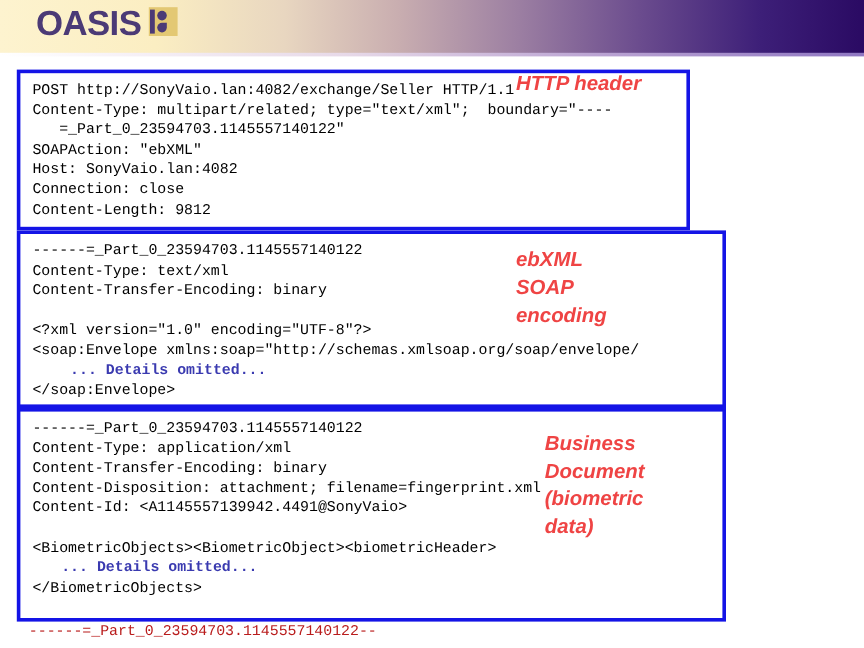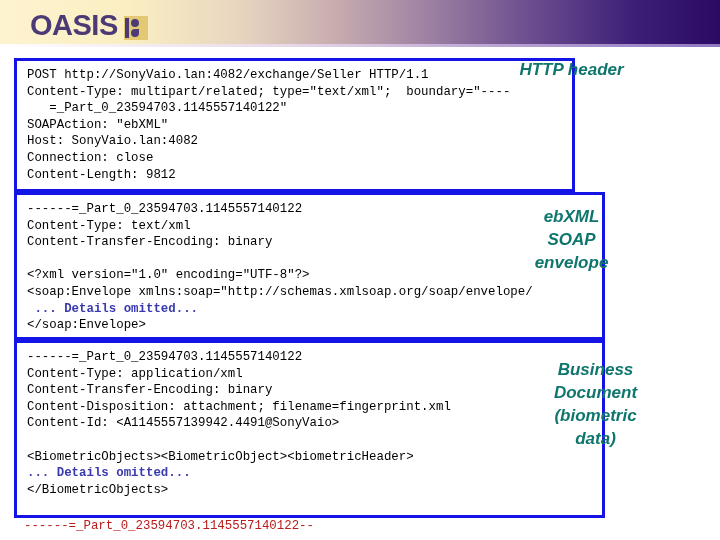--- a/index.html
+++ b/index.html
@@ -36,21 +36,21 @@
     width: 720px; height: 3px;
     background: linear-gradient(to right, #ffffff 0%, #e7d9e8 40%, #b9a2d2 70%, #8f77c2 100%);
   }
 
   
   #oasis-logo {
     position: absolute;
     left: 30px; top: 6px;
     height: 34px;
     display: flex;
-    align-items: flex-end;
+    align-items: flex-start;
   }
   #oasis-wordmark {
     font-family: "Liberation Sans", sans-serif;
     font-weight: bold;
     font-size: 29px;
     letter-spacing: -0.5px;
     color: #4b3a76;
     line-height: 1;
   }
   #oasis-mark {
@@ -99,20 +99,21 @@
     line-height: 16.6px;
     color: #000000;
     white-space: pre;
     padding: 6px 0 0 10px;
   }
   .code-lines .line { display: block; height: 16.6px; }
   .code-lines .line.blank { height: 16.6px; }
   .code-lines .line.omitted {
     color: #3a3ab0;
     font-weight: bold;
+    margin-left: 24px;
   }
 
   
   #trailing-boundary {
     position: absolute;
     left: 24px; top: 518px;
     font-family: "Liberation Mono", monospace;
     font-size: 12.4px;
     line-height: 16.6px;
     color: #b91c1c;
@@ -120,22 +121,22 @@
   }
 
   
   .annotation {
     position: absolute;
     font-family: "Liberation Sans", sans-serif;
     font-style: italic;
     font-weight: bold;
     font-size: 17px;
     line-height: 23px;
-    color: #0f766e;
-    text-align: center;
+    color: #ef4444;
+    text-align: left;
     white-space: pre-line;
   }
   #label-http-header { left: 430px; top: 58px;  width: 283px; }
   #label-soap        { left: 430px; top: 205px; width: 283px; }
   #label-business    { left: 454px; top: 358px; width: 283px; }
 </style>
 </head>
 <body>
 
 <div id="header-banner"></div>
@@ -160,17 +161,17 @@
 
 <div class="code-box" id="box-business-doc">
   <div class="code-lines"><span class="line">------=_Part_0_23594703.1145557140122</span><span class="line">Content-Type: application/xml</span><span class="line">Content-Transfer-Encoding: binary</span><span class="line">Content-Disposition: attachment; filename=fingerprint.xml</span><span class="line">Content-Id: &lt;A1145557139942.4491@SonyVaio&gt;</span><span class="line blank">&nbsp;</span><span class="line">&lt;BiometricObjects&gt;&lt;BiometricObject&gt;&lt;biometricHeader&gt;</span><span class="line omitted">... Details omitted...</span><span class="line">&lt;/BiometricObjects&gt;</span></div>
 </div>
 
 <div id="trailing-boundary">------=_Part_0_23594703.1145557140122--</div>
 
 <div class="annotation" id="label-http-header">HTTP header</div>
 <div class="annotation" id="label-soap">ebXML
 SOAP
-envelope</div>
+encoding</div>
 <div class="annotation" id="label-business">Business
 Document
 (biometric
 data)</div>
 
 </body></html>

